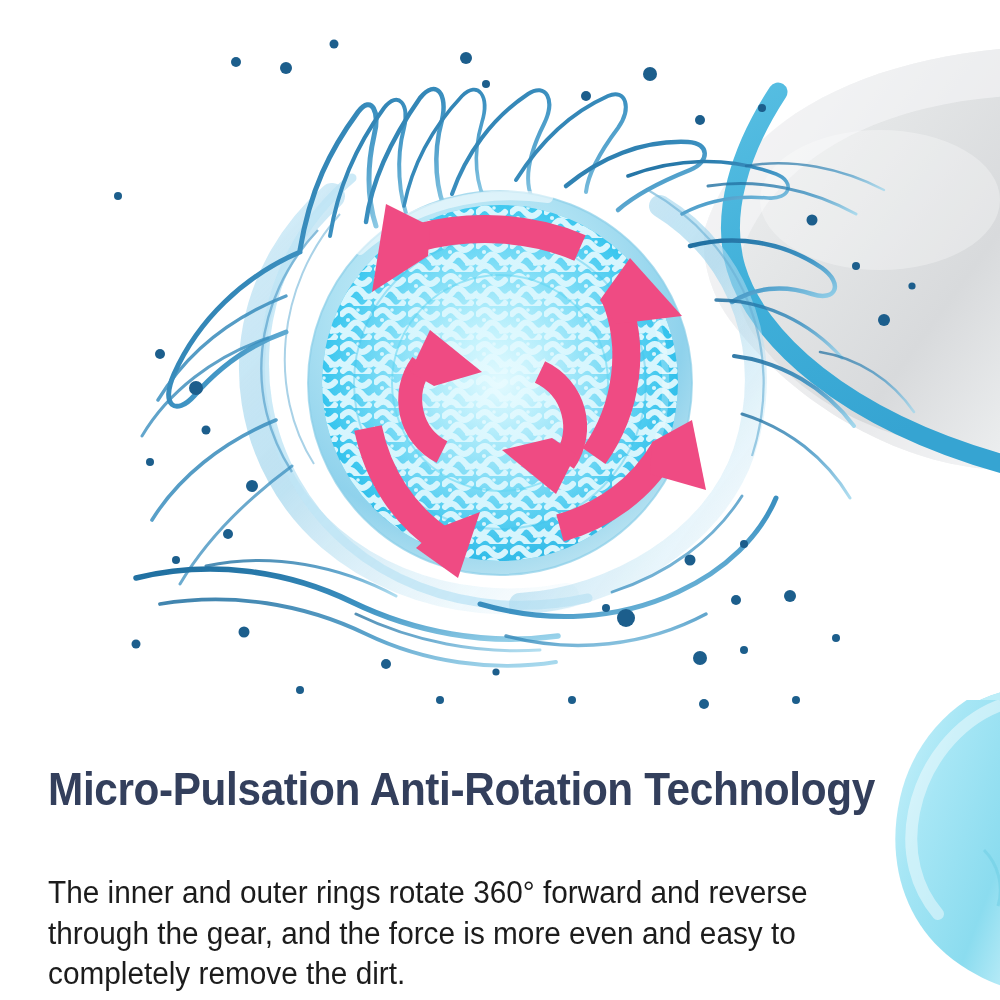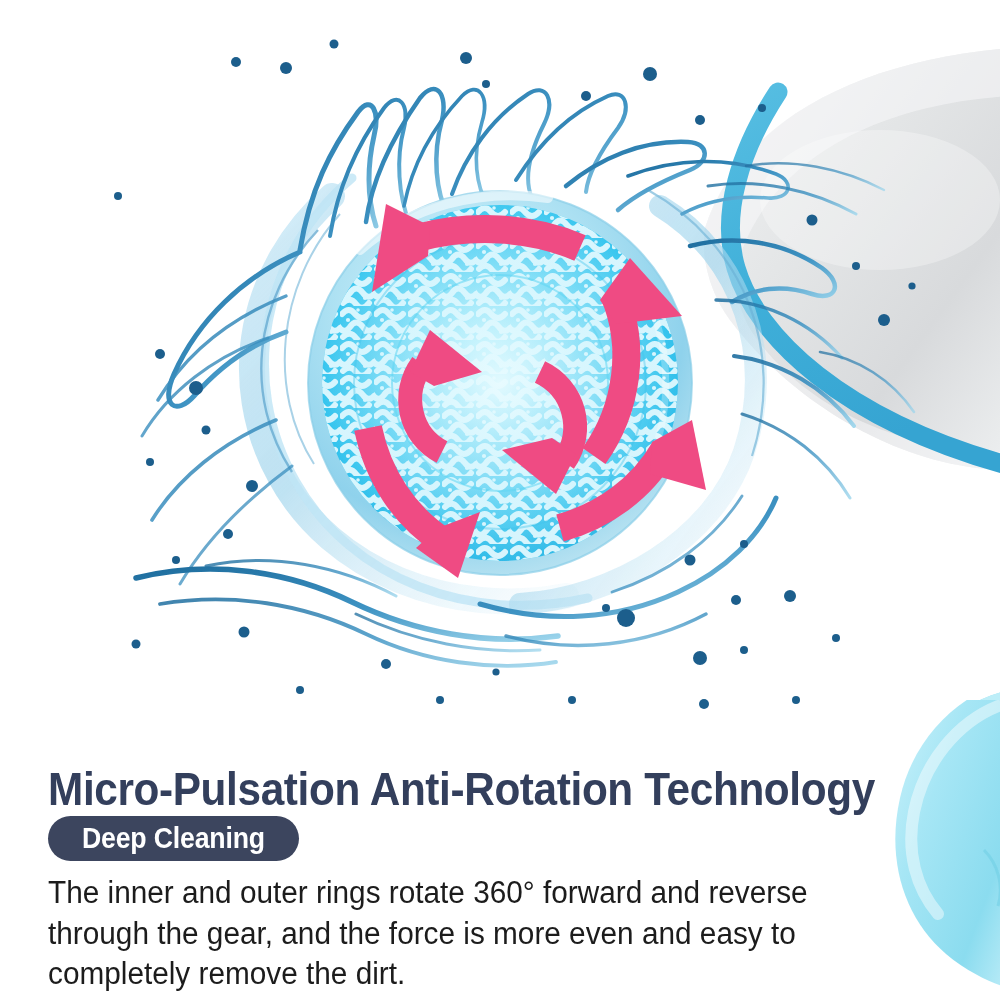--- a/index.html
+++ b/index.html
@@ -345,20 +345,17 @@
     </defs>
     <path d="M130 -20 C 80 -6, 34 36, 20 98 C 6 160, 24 218, 66 254 C 92 276, 120 286, 130 288 Z" fill="url(#tipGrad2)"></path>
     <path d="M118 6 C 78 22, 44 62, 34 112 C 26 152, 36 188, 58 214" fill="none" stroke="#ffffff" stroke-width="12" opacity="0.45" stroke-linecap="round"></path>
     <path d="M104 150 C 118 164, 124 186, 118 206" fill="none" stroke="#6FCDE4" stroke-width="3" opacity="0.55"></path>
   </svg>
 
   <div class="copy">
 
     <h1 class="headline">Micro-Pulsation Anti-Rotation Technology</h1>
 
-    <div class="badge">
-      <span class="badge-label">Deep Cleaning</span>
-    </div>
 
     <p class="body-copy">The inner and outer rings rotate 360° forward and reverse through the gear, and the force is more even and easy to completely remove the dirt.</p>
   </div>
 
 </div>
 
 </body></html>

